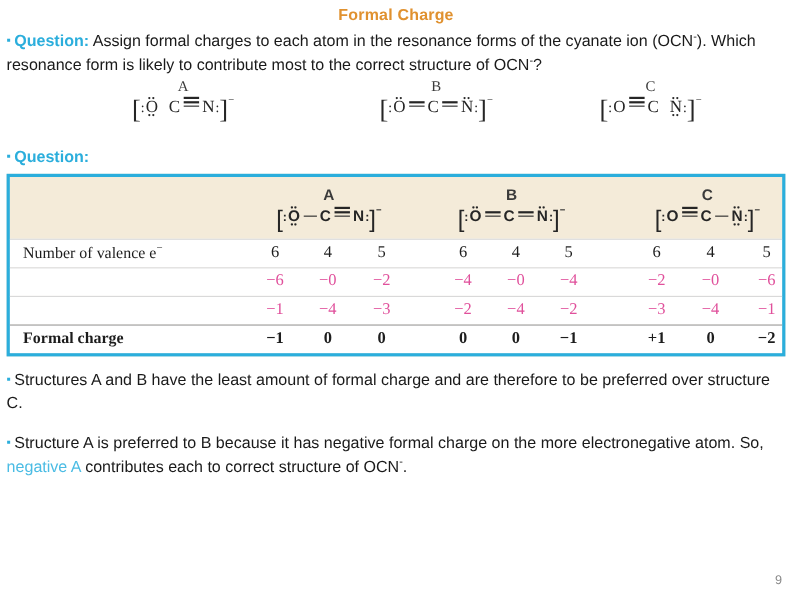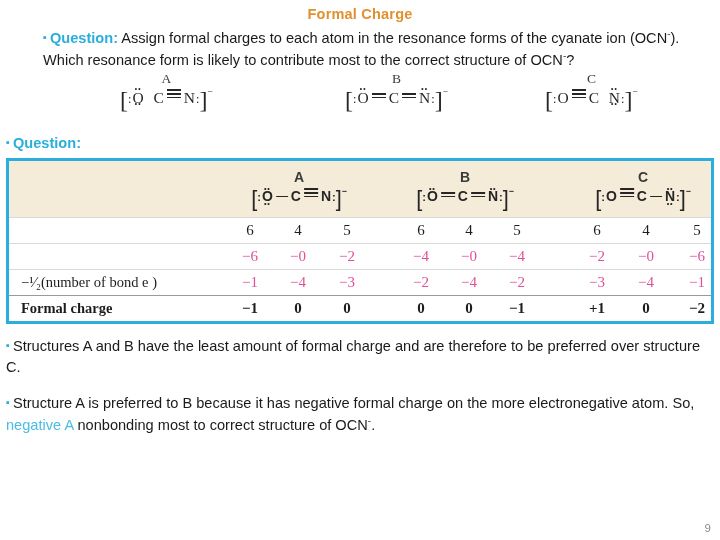--- a/index.html
+++ b/index.html
@@ -29,21 +29,21 @@
   .bullet-sq{
     color:#2BAEDC;
     font-size:11px;
     vertical-align:2px;
     margin-right:3px;
   }
   .kw{ color:#2BAEDC; font-weight:bold; }
   .kw-light{ color:#4BBCE4; }
   sup.chg{ font-size:.68em; vertical-align:super; }
 
-  #question-block{ margin-top:5px;margin-left:37px; }
+  #question-block{ margin-top:5px; }
   #solution-block{ margin-top:9px; }
 
   
   .struct-strip{
     position:relative;height:52px;margin-top:2px;
   }
   .struct-unit{ position:absolute; text-align:center; }
   .struct-letter{
     font-family:"Liberation Serif", serif;
     font-size:13.5px; color:#3b3b3b; line-height:1;
@@ -193,20 +193,21 @@
     </div>
 
     <div class="col-struct" style="left:634px;">
       <span class="lewis bold">
         <span class="brk">[</span><span class="lp-left">:</span><span class="atom">O</span><span class="bond triple sp"><i></i><i></i><i></i></span><span class="atom">C</span><span class="bond single sp"><i></i></span><span class="atom">N<span class="dots-top">••</span><span class="dots-bot">••</span></span><span class="lp-right">:</span><span class="brk">]</span><span class="minus-sup">−</span>
       </span>
     </div>
   </div>
 
   <div class="trow">
+    <div class="rlabel"><span>Number of valence e</span><sup class="chg">−</sup></div>
     <div class="cellval" style="left:241px;">6</div>
     <div class="cellval" style="left:289px;">4</div>
     <div class="cellval" style="left:338px;">5</div>
     <div class="cellval" style="left:412px;">6</div>
     <div class="cellval" style="left:460px;">4</div>
     <div class="cellval" style="left:508px;">5</div>
     <div class="cellval" style="left:588px;">6</div>
     <div class="cellval" style="left:637px;">4</div>
     <div class="cellval" style="left:688px;">5</div>
   </div>
@@ -217,21 +218,20 @@
     <div class="cellval pink" style="left:338px;">−2</div>
     <div class="cellval pink" style="left:412px;">−4</div>
     <div class="cellval pink" style="left:460px;">−0</div>
     <div class="cellval pink" style="left:508px;">−4</div>
     <div class="cellval pink" style="left:588px;">−2</div>
     <div class="cellval pink" style="left:637px;">−0</div>
     <div class="cellval pink" style="left:688px;">−6</div>
   </div>
 
   <div class="trow">
-    <div class="rlabel">−¹⁄₂(number of bond e  )</div>
     <div class="cellval pink" style="left:241px;">−1</div>
     <div class="cellval pink" style="left:289px;">−4</div>
     <div class="cellval pink" style="left:338px;">−3</div>
     <div class="cellval pink" style="left:412px;">−2</div>
     <div class="cellval pink" style="left:460px;">−4</div>
     <div class="cellval pink" style="left:508px;">−2</div>
     <div class="cellval pink" style="left:588px;">−3</div>
     <div class="cellval pink" style="left:637px;">−4</div>
     <div class="cellval pink" style="left:688px;">−1</div>
   </div>
@@ -248,16 +248,16 @@
     <div class="cellval bold" style="left:637px;">0</div>
     <div class="cellval bold" style="left:688px;">−2</div>
   </div>
 </div>
 
 <div class="para" id="concl-1">
   <span class="bullet-sq">▪</span><span>Structures A and B have the least amount of formal charge and are therefore to be preferred over structure C.</span>
 </div>
 
 <div class="para" id="concl-2">
-  <span class="bullet-sq">▪</span><span>Structure A is preferred to B because it has negative formal charge on the more electronegative atom. So, </span><span class="kw-light">negative A</span><span> nonbonding most to correct structure of OCN</span><sup class="chg">-</sup><span>.</span>
+  <span class="bullet-sq">▪</span><span>Structure A is preferred to B because it has negative formal charge on the more electronegative atom. So, </span><span class="kw-light">negative A</span><span> contributes each to correct structure of OCN</span><sup class="chg">-</sup><span>.</span>
 </div>
 
 <div id="slide-number">9</div>
 
 </body></html>

